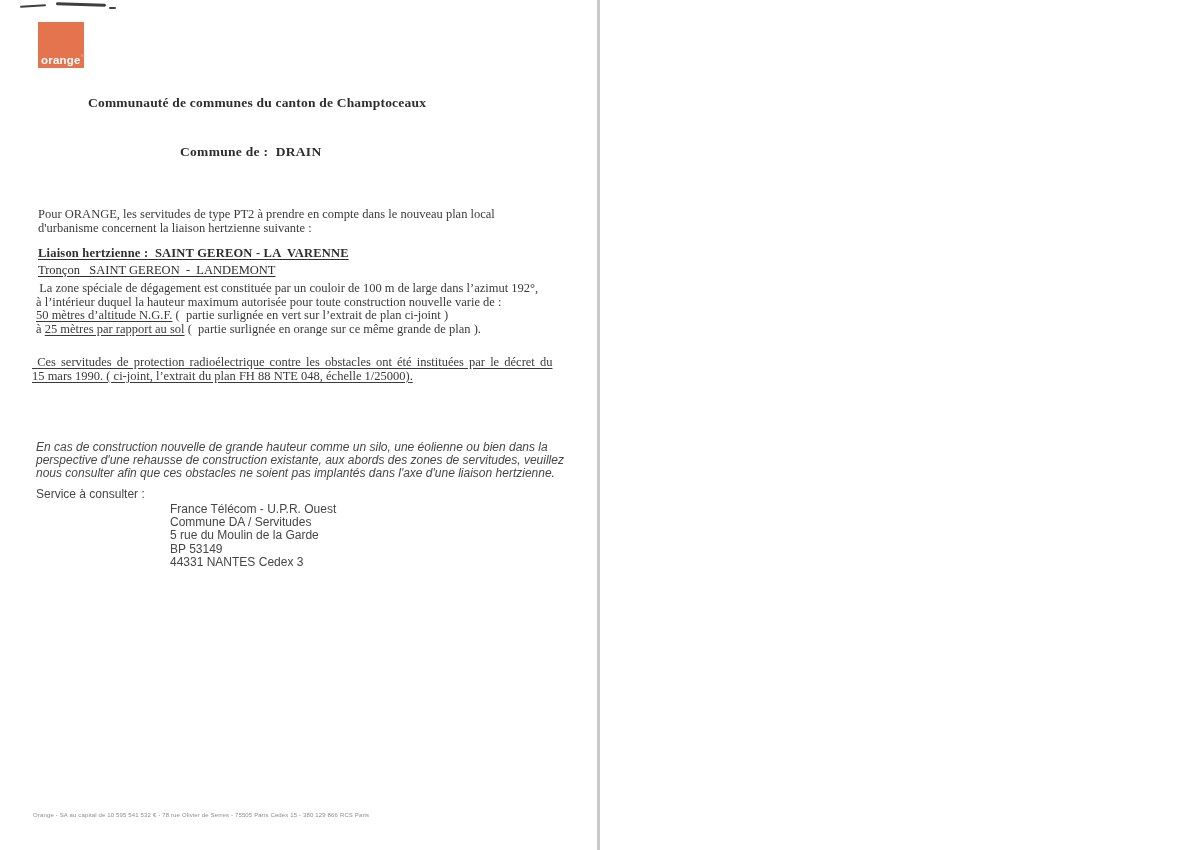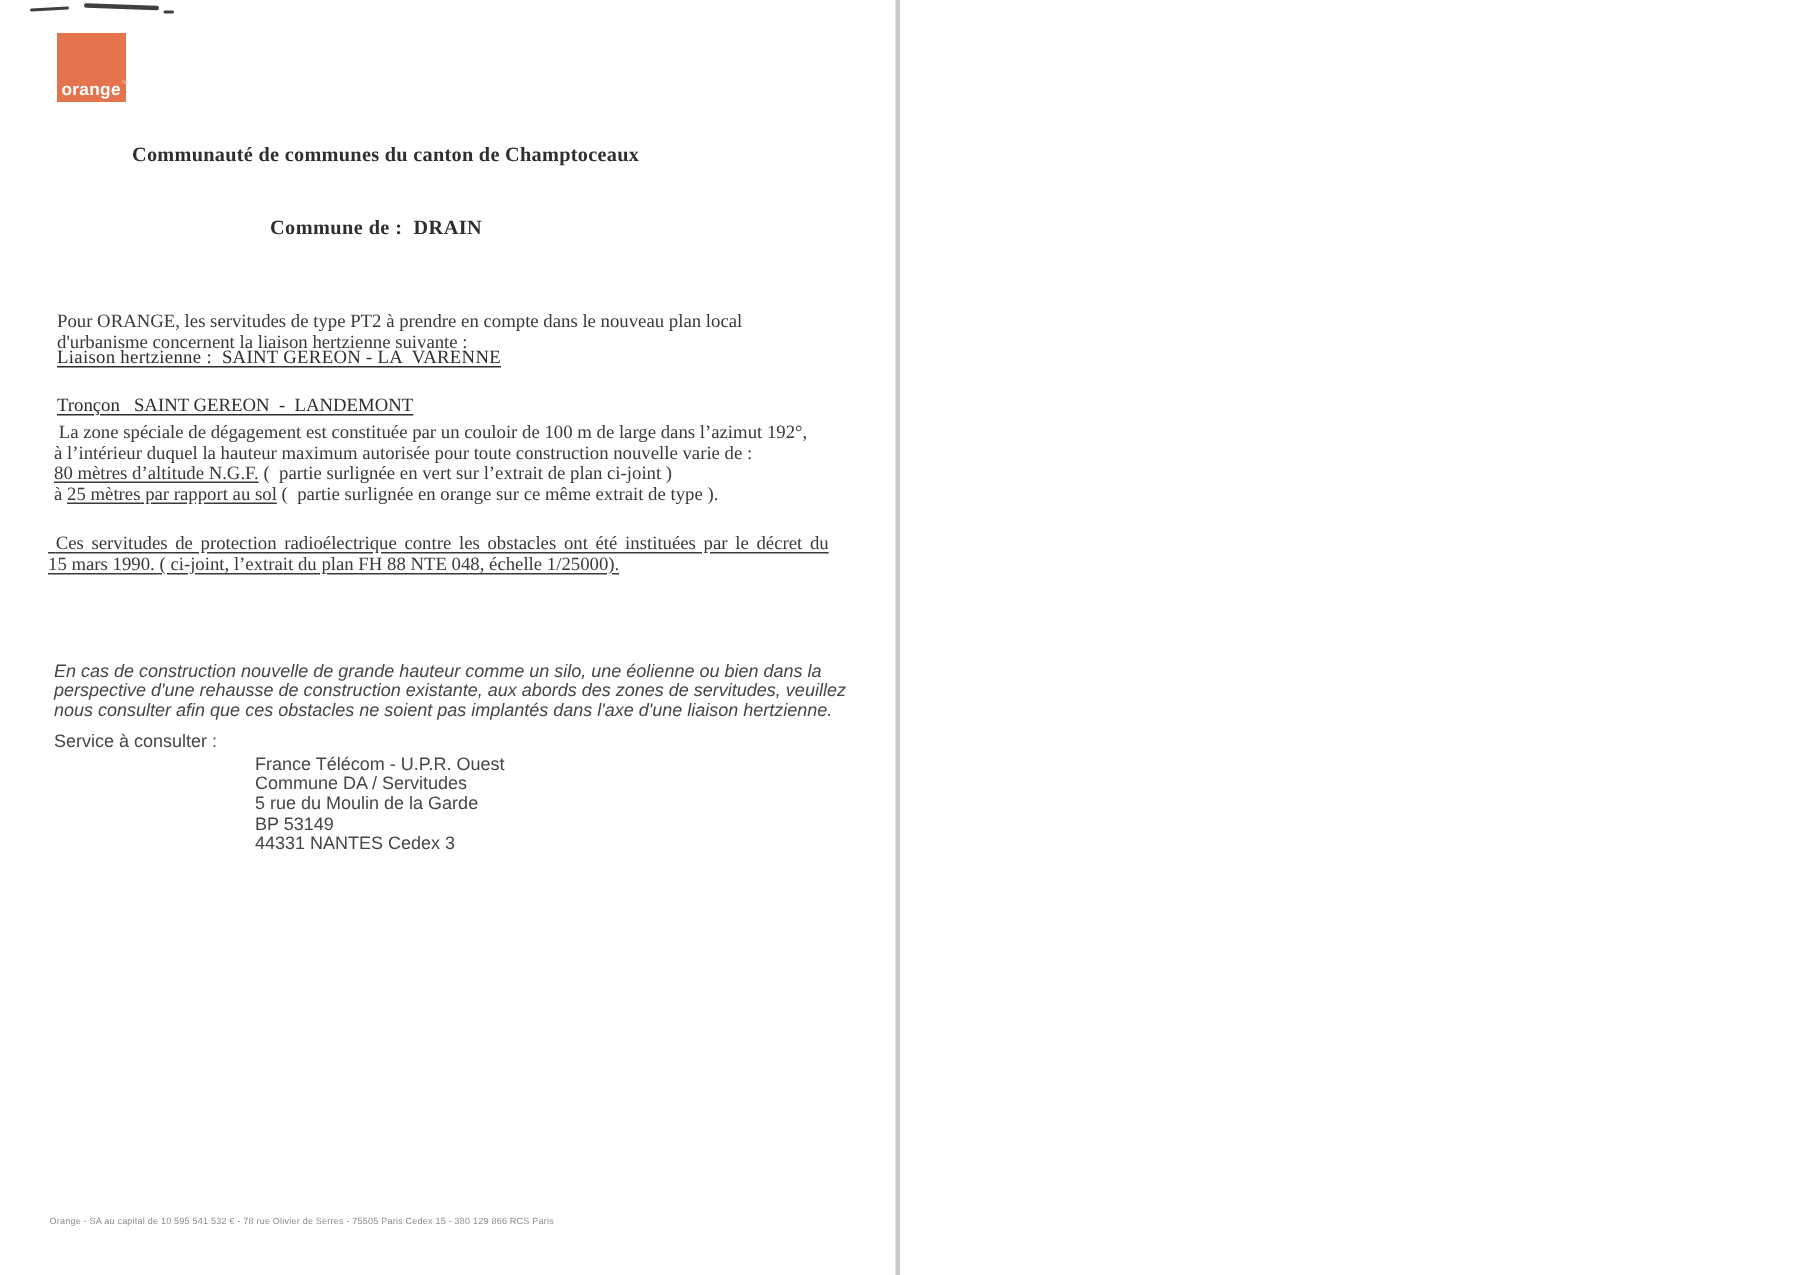--- a/index.html
+++ b/index.html
@@ -71,21 +71,21 @@
   .intro { left: 38px; top: 208px; }
 
   .heading {
     position: absolute;
     font-size: 12.5px;
     color: #2e2e2e;
     white-space: pre-wrap;
     text-decoration: underline;
     text-underline-offset: 2px;
   }
-  .liaison { left: 38px; top: 231px; font-weight: normal; letter-spacing: 0.2px; }
+  .liaison { left: 38px; top: 246px; font-weight: bold; letter-spacing: 0.2px; }
   .troncon { left: 38px; top: 263px; }
 
   .zone { left: 36px; top: 282px; }
   .zone .line { line-height: 13.6px; }
 
   .servitudes { left: 32px; top: 356px; }
   .servitudes .line { line-height: 13.6px; }
   .servitudes .line:first-child { word-spacing: 2px; }
   .servitudes span { text-decoration: underline; text-underline-offset: 2px; margin-top: 36px; }
 
@@ -146,22 +146,22 @@
       <div class="line">d'urbanisme concernent la liaison hertzienne suivante :</div>
     </div>
 
   <div class="heading liaison">Liaison hertzienne :  SAINT GEREON - LA  VARENNE</div>
 
   <div class="heading troncon">Tronçon   SAINT GEREON  -  LANDEMONT</div>
 
   <div class="para zone">
       <div class="line"><span> La zone spéciale de dégagement est constituée par un couloir de 100 m de large dans l’azimut 192°,</span></div>
       <div class="line"><span>à l’intérieur duquel la hauteur maximum autorisée pour toute construction nouvelle varie de :</span></div>
-      <div class="line"><span class="u">80 mètres d’altitude N.G.F.</span><span> (  partie surlignée en vert sur l’extrait de plan ci-joint )</span></div>
-      <div class="line"><span>à </span><span class="u">25 mètres par rapport au sol</span><span> (  partie surlignée en orange sur ce même extrait de type ).</span></div>
+      <div class="line"><span class="u">50 mètres d’altitude N.G.F.</span><span> (  partie surlignée en vert sur l’extrait de plan ci-joint )</span></div>
+      <div class="line"><span>à </span><span class="u">25 mètres par rapport au sol</span><span> (  partie surlignée en orange sur ce même grande de plan ).</span></div>
     </div>
 
   <div class="para servitudes">
       <div class="line"><span class="u"> Ces servitudes de protection radioélectrique contre les obstacles ont été instituées par le décret du</span></div>
       <div class="line"><span class="u">15 mars 1990. ( ci-joint, l’extrait du plan FH 88 NTE 048, échelle 1/25000).</span></div>
     </div>
 
   <div class="para notice sans">
       <div class="line">En cas de construction nouvelle de grande hauteur comme un silo, une éolienne ou bien dans la</div>
       <div class="line">perspective d'une rehausse de construction existante, aux abords des zones de servitudes, veuillez</div>

